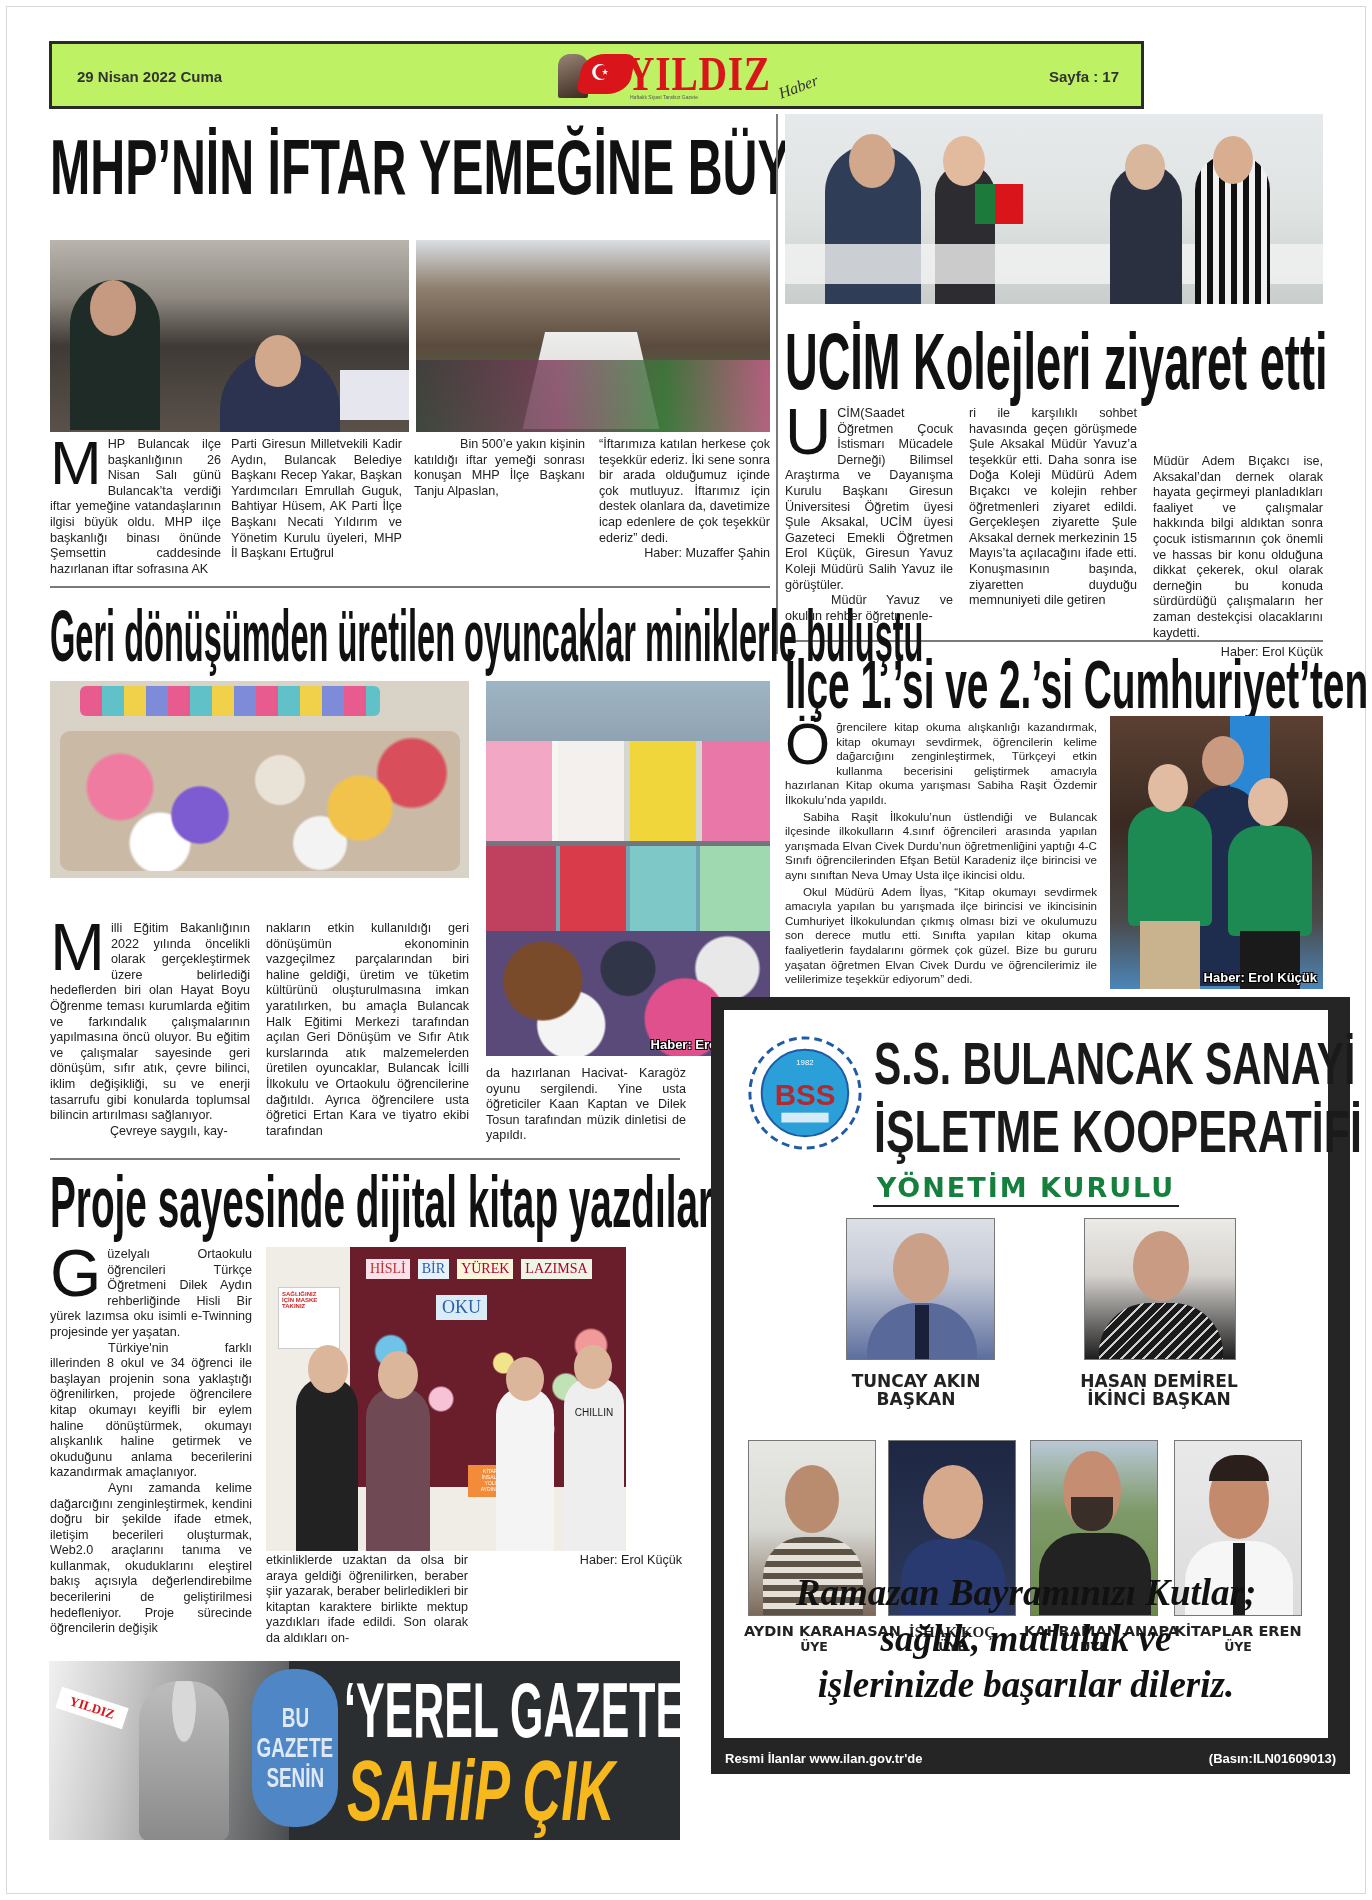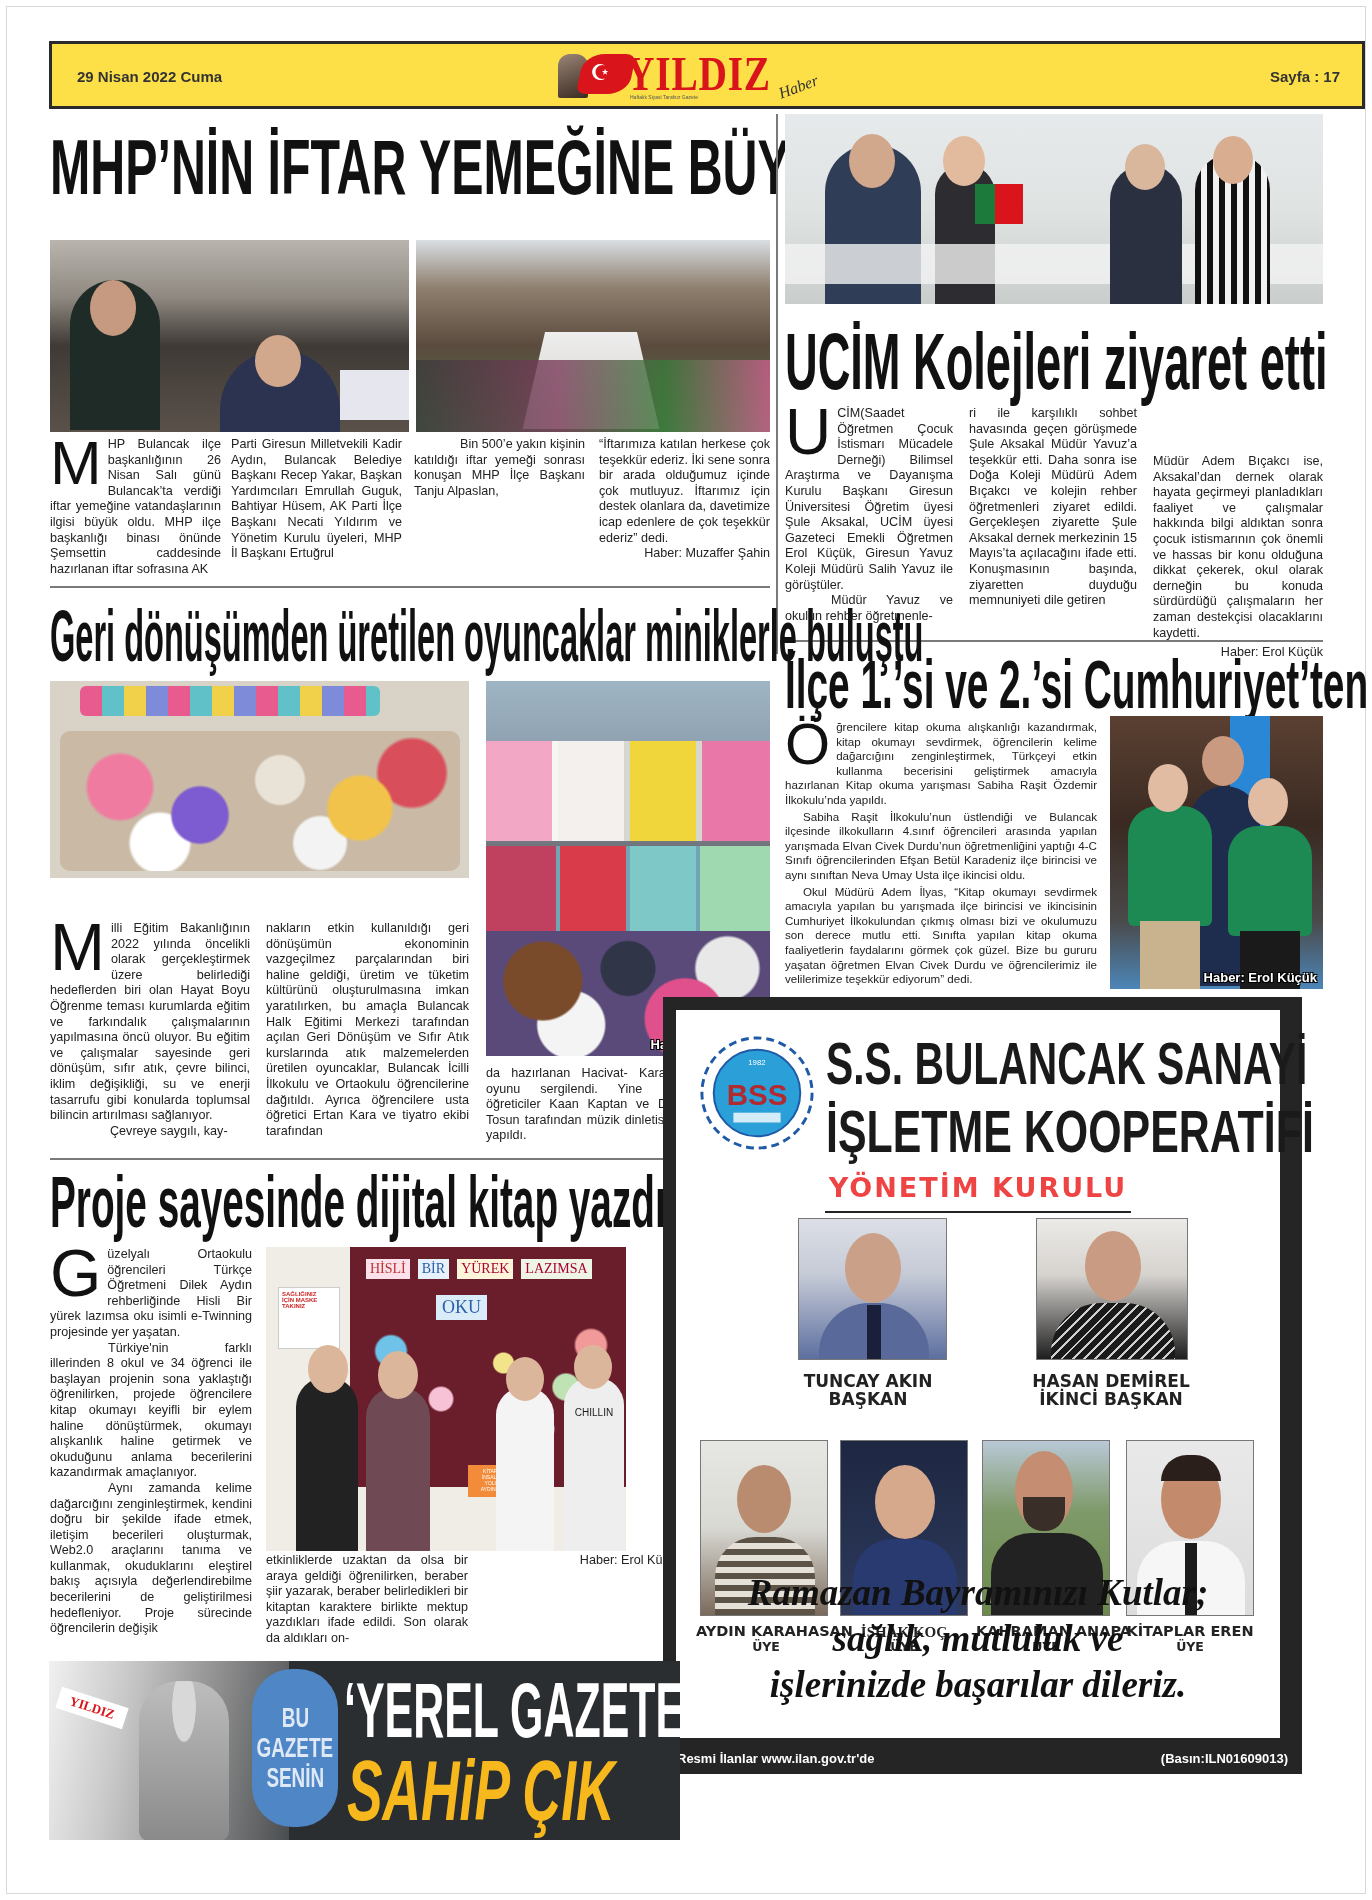--- a/index.html
+++ b/index.html
@@ -2,21 +2,21 @@
 <html><head>
 <meta charset="utf-8">
 <style>
   * { box-sizing: border-box; margin: 0; padding: 0; }
   html, body { width: 1372px; height: 1900px; background: #ffffff; overflow: hidden; }
   body { position: relative; font-family: "Liberation Sans", sans-serif; color: #1a1a1a; }
   .abs { position: absolute; }
   .page-border { position: absolute; left: 6px; top: 6px; width: 1360px; height: 1888px; border: 1px solid #d8d8d8; }
 
   
-  .masthead { left: 49px; top: 41px; width: 1316px; height: 68px; border: 3px solid #2a2a2a; background: #fde047; }
+  .masthead { left: 49px; top: 41px; width: 1095px; height: 68px; border: 3px solid #2a2a2a; background: #bef264; }
   .mh-date { position: absolute; left: 25px; top: 24px; font-size: 15px; font-weight: bold; color: #333; }
   .mh-page { position: absolute; right: 22px; top: 24px; font-size: 15px; font-weight: bold; color: #333; }
   .mh-logo { position: absolute; left: 506px; top: 4px; width: 270px; height: 56px; }
   .logo-portrait { position: absolute; left: 0; top: 6px; width: 30px; height: 44px; background: linear-gradient(160deg,#9a8575,#3b2a22); border-radius: 12px 12px 2px 2px; }
   .logo-flag { position: absolute; left: 22px; top: 6px; width: 52px; height: 40px; background: #d9151b; border-radius: 40% 20% 40% 20%; transform: skewX(-12deg); }
   .logo-flag::after { content: "☪"; position: absolute; left: 10px; top: 6px; color: #fff; font-size: 22px; transform: skewX(12deg); }
   .logo-text { position: absolute; left: 68px; top: -2px; font-family: "Liberation Serif", serif; font-weight: bold; font-size: 48px; color: #d9151b; letter-spacing: 1px; transform: scaleX(0.82); transform-origin: left; }
   .logo-sub { position: absolute; left: 72px; top: 46px; font-size: 5px; color: #555; }
   .logo-script { position: absolute; left: 220px; top: 30px; font-family: "Liberation Serif", serif; font-style: italic; font-size: 16px; color: #333; transform: rotate(-20deg); }
 
@@ -30,28 +30,28 @@
   .indent { text-indent: 30px; }
 
   .rule-h { position: absolute; height: 2px; background: #7a7a7a; }
   .rule-v { position: absolute; width: 2px; background: #7a7a7a; }
 
   
   .photo { position: absolute; overflow: hidden; }
   .ph-caption { position: absolute; right: 6px; bottom: 4px; font-weight: bold; font-size: 13px; color: #fff; text-shadow: -1px -1px 0 #000, 1px -1px 0 #000, -1px 1px 0 #000, 1px 1px 0 #000; }
 
   
-  .ad { position: absolute; left: 663px; top: 997px; width: 639px; height: 777px; background: #252525; }
+  .ad { position: absolute; left: 711px; top: 997px; width: 639px; height: 777px; background: #252525; }
   .ad-inner { position: absolute; left: 13px; top: 13px; width: 604px; height: 728px; background: #fff; }
   .ad-footer-left { position: absolute; left: 14px; bottom: 8px; color: #fff; font-weight: bold; font-size: 13px; }
   .ad-footer-right { position: absolute; right: 14px; bottom: 8px; color: #fff; font-weight: bold; font-size: 13px; }
   .ad-logo { position: absolute; left: 22px; top: 24px; width: 118px; height: 118px; }
   .ad-title { position: absolute; left: 150px; font-weight: bold; color: #1a1a1a; white-space: nowrap; transform-origin: left top; font-size: 60px; line-height: 1; }
   .ad-board { position: absolute; left: 0; width: 604px; top: 162px; text-align: center; }
-  .ad-board span { display: inline-block; font-family: "DejaVu Sans", sans-serif; font-weight: bold; font-size: 27px; letter-spacing: 2px; color: #ef4444; border-bottom: 2px solid #222; padding: 0 4px 8px; }
+  .ad-board span { display: inline-block; font-family: "DejaVu Sans", sans-serif; font-weight: bold; font-size: 27px; letter-spacing: 2px; color: #15803d; border-bottom: 2px solid #222; padding: 0 4px 2px; }
   .member { position: absolute; text-align: center; }
   .member .portrait { position: absolute; border: 1px solid #777; overflow: hidden; }
   .member .name { position: absolute; left: 0; width: 100%; font-family: "DejaVu Sans", sans-serif; font-weight: bold; color: #222; white-space: nowrap; line-height: 1.1; }
   .member .role { position: absolute; left: 0; width: 100%; font-family: "DejaVu Sans", sans-serif; font-weight: bold; color: #222; line-height: 1.1; }
   .ad-greeting { position: absolute; left: 0; width: 604px; top: 560px; text-align: center; font-family: "Liberation Serif", serif; font-style: italic; font-weight: bold; font-size: 37px; line-height: 46px; color: #111; }
 
   
   .banner { position: absolute; left: 49px; top: 1661px; width: 631px; height: 179px; background: #2b2e31; overflow: hidden; }
   .banner-photo { position: absolute; left: 0; top: 0; width: 240px; height: 179px; background: linear-gradient(100deg,#f1f1f1 0%,#c9c9c9 30%,#8d8d8d 65%,#4a4d50 100%); }
   .banner-boy { position: absolute; left: 90px; top: 20px; width: 90px; height: 160px; background: radial-gradient(ellipse at 50% 16%, #d8d8d8 0 18%, transparent 19%), linear-gradient(#bdbdbd,#8a8a8a); border-radius: 40px 40px 10px 10px; }

